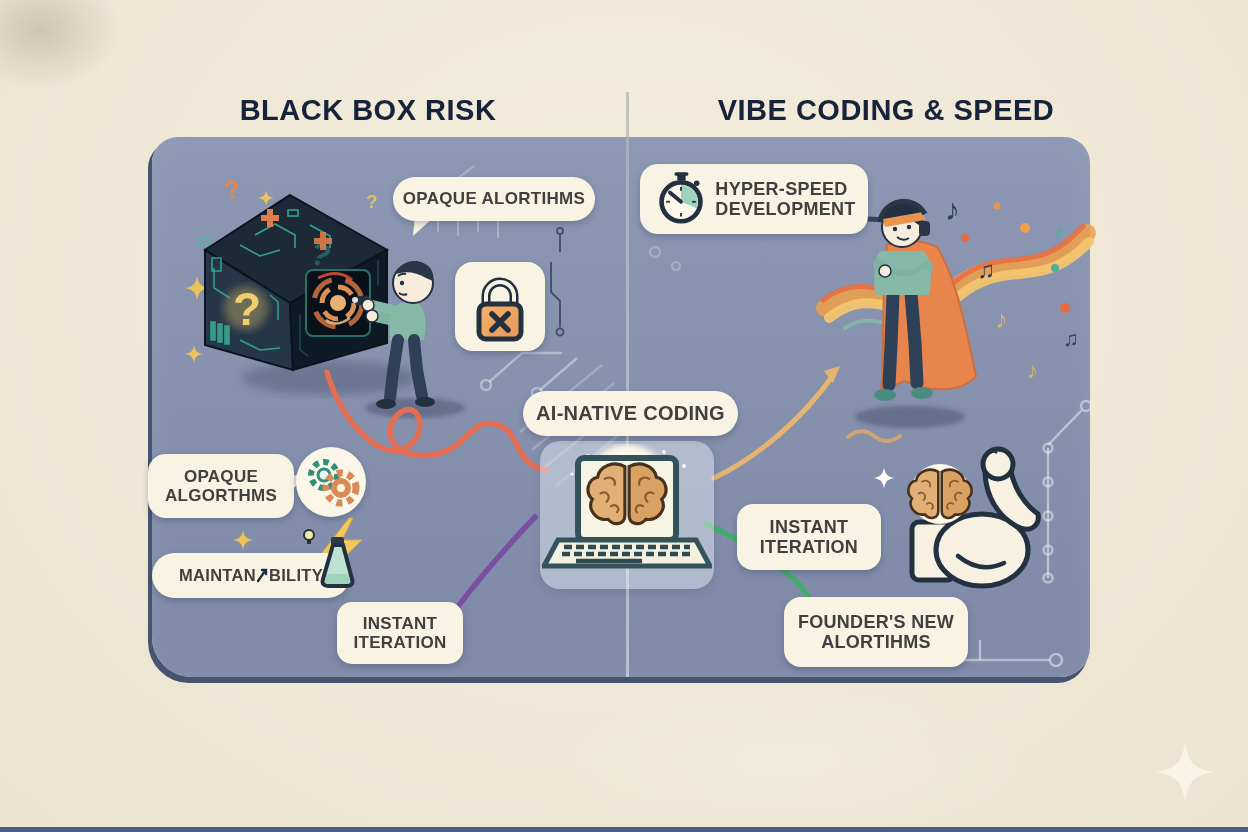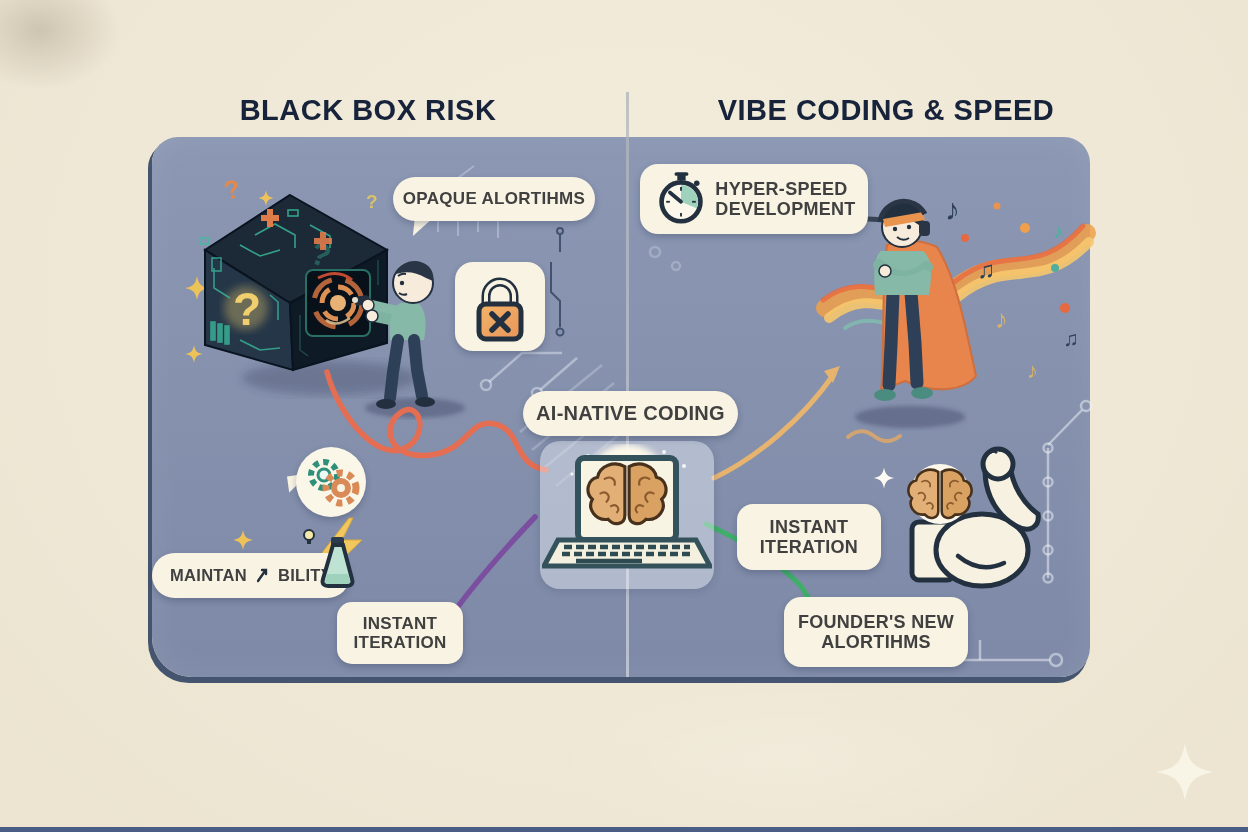--- a/index.html
+++ b/index.html
@@ -31,21 +31,21 @@
     border-right:20px solid transparent;border-top:22px solid #f8f3e2;transform:rotate(6deg);}
   #card-lock{left:455px;top:262px;width:90px;height:89px;border-radius:18px;}
   #card-hyper{left:640px;top:164px;width:224px;height:70px;border-radius:18px;gap:9px;padding-left:4px;}
   #card-hyper .lines{text-align:left;font-size:18px;}
   #label-ai{left:523px;top:391px;width:215px;height:45px;border-radius:23px;font-size:20px;}
   #bubble-opaque-left{left:148px;top:454px;width:146px;height:64px;border-radius:18px;font-size:17px;}
   .tail-right{position:absolute;left:288px;top:475px;width:0;height:0;z-index:5;
     border-bottom:16px solid transparent;border-left:22px solid #f8f3e2;transform:rotate(-8deg);}
   #gear-circle{position:absolute;left:296px;top:447px;width:70px;height:70px;border-radius:50%;
     background:#faf6e8;box-shadow:0 3px 6px rgba(45,55,85,.3);z-index:6;}
-  #pill-maintain{left:152px;top:553px;width:198px;height:45px;border-radius:23px;font-size:16.5px;gap:9px;}
+  #pill-maintain{left:152px;top:553px;width:198px;height:45px;border-radius:23px;font-size:16.5px;gap:0;}
   #icon-flask{position:absolute;left:314px;top:534px;width:48px;height:64px;z-index:7;}
   #icon-bulb{position:absolute;left:300px;top:527px;width:18px;height:22px;z-index:7;}
   #card-instant-left{left:337px;top:602px;width:126px;height:62px;border-radius:15px;font-size:17px;}
   #card-instant-right{left:737px;top:504px;width:144px;height:66px;border-radius:16px;font-size:18px;}
   #card-founder{left:784px;top:597px;width:184px;height:70px;border-radius:17px;font-size:18px;}
   #laptop-card{position:absolute;left:540px;top:441px;width:174px;height:148px;border-radius:20px;
     background:rgba(238,242,248,.45);box-shadow:0 2px 8px rgba(45,55,85,.18);z-index:4;}
   .art{position:absolute;z-index:3;}
   .behind{z-index:2;}
   #bottom-strip{position:absolute;left:0;top:827px;width:1248px;height:5px;background:#4a5d85;z-index:8;}
@@ -342,20 +342,26 @@
         </g>
       <line x1="27" y1="33" x2="15" y2="23" stroke="#22303f" stroke-width="4" stroke-linecap="round"></line>
     </svg>
     <div class="lines">
       <div>HYPER-SPEED</div>
       <div>DEVELOPMENT</div>
     </div>
   </div>
 
   <div class="tail-right"></div>
+  <div class="card" id="bubble-opaque-left">
+    <div class="lines">
+      <div>OPAQUE</div>
+      <div>ALGORTHMS</div>
+    </div>
+  </div>
   <div id="gear-circle">
     <svg width="70" height="70" viewBox="0 0 70 70">
       <circle cx="28" cy="28" r="13" fill="none" stroke="#2e8f7a" stroke-width="6" stroke-dasharray="5.5 4.5"></circle>
       <circle cx="28" cy="28" r="6" fill="#eafaf4" stroke="#2e8f7a" stroke-width="3"></circle>
       <circle cx="45" cy="41" r="15" fill="none" stroke="#d98a57" stroke-width="7" stroke-dasharray="6 5"></circle>
       <circle cx="45" cy="41" r="10" fill="#d98a57"></circle>
       <circle cx="45" cy="41" r="4" fill="#f8f3e2"></circle>
     </svg>
   </div>
 

